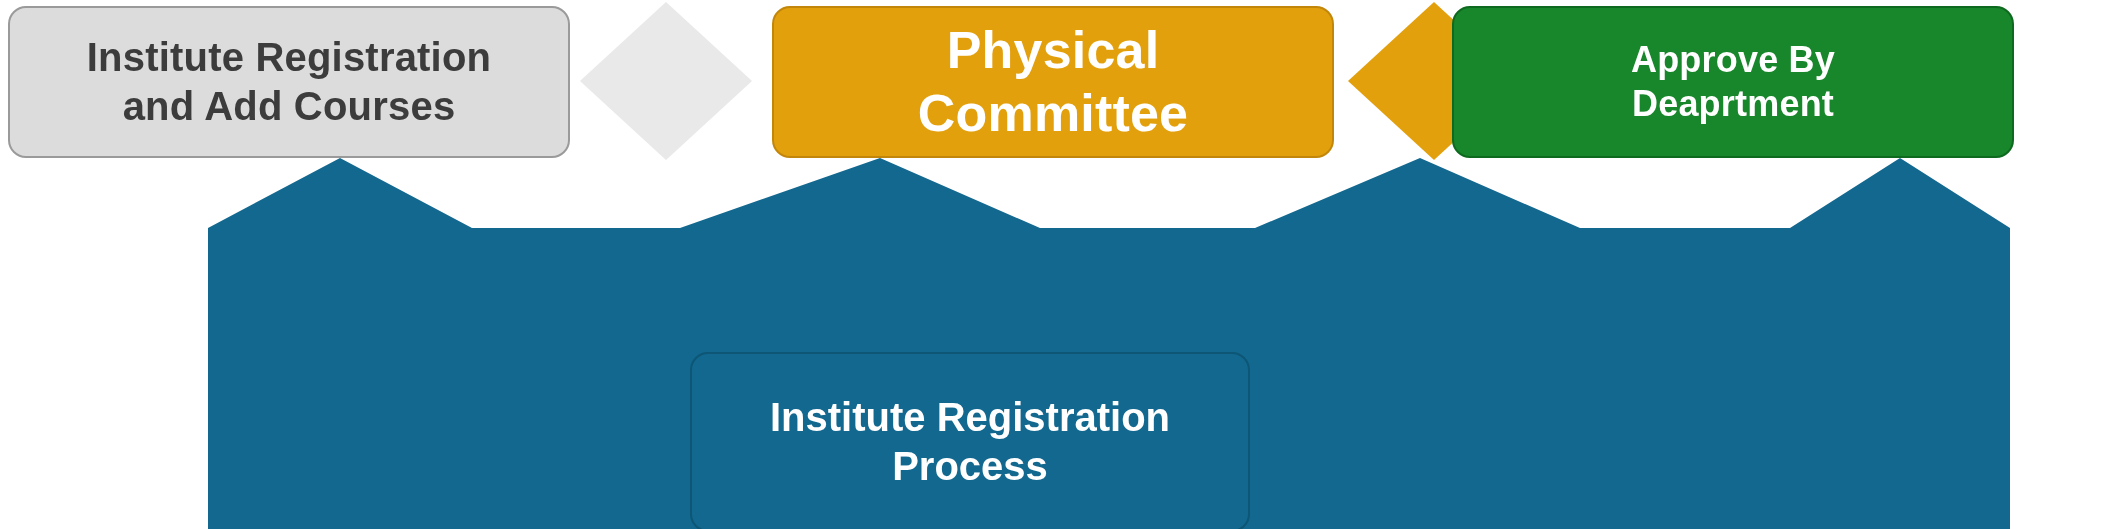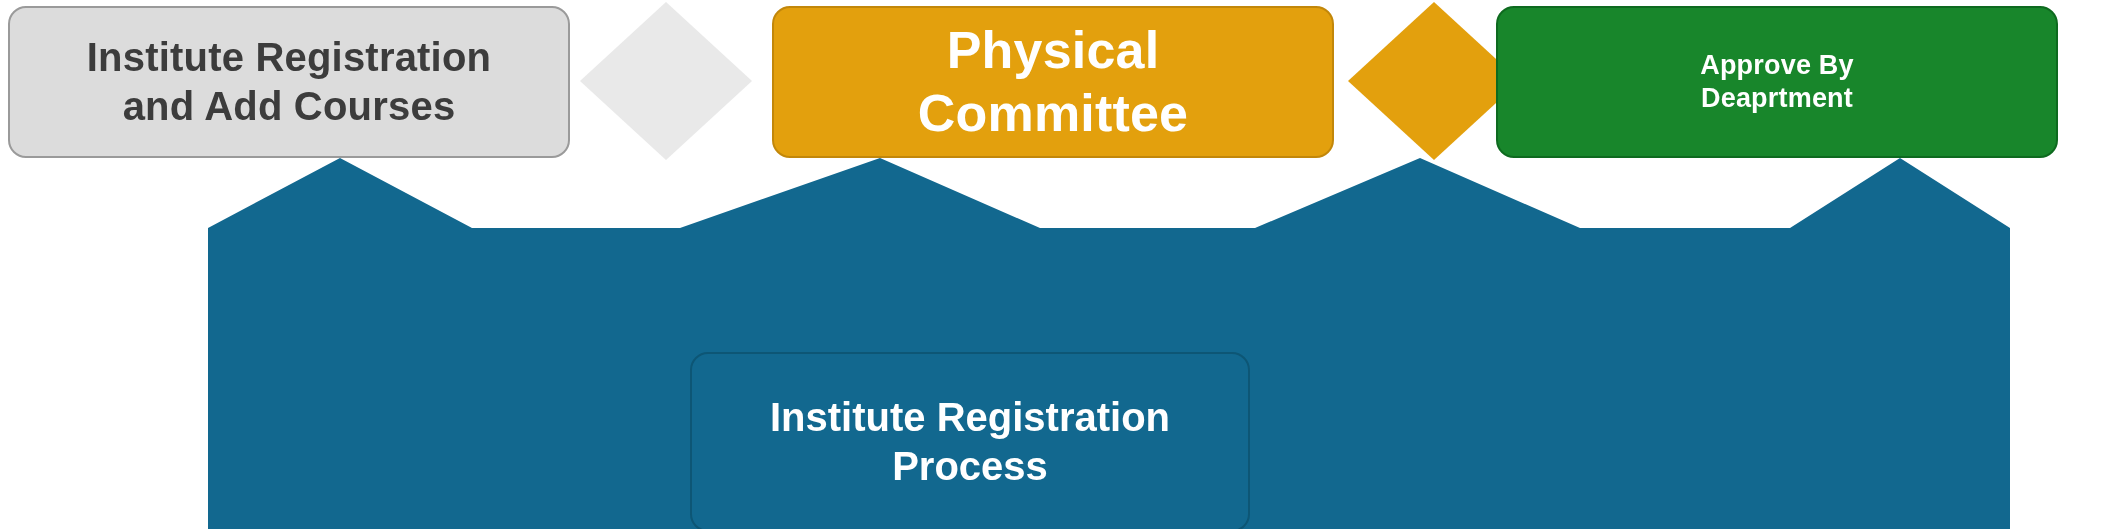--- a/index.html
+++ b/index.html
@@ -50,28 +50,28 @@
     left: 772px;
     top: 6px;
     width: 562px;
     height: 152px;
     background: #e3a00d;
     border: 2px solid #c2870a;
     color: #ffffff;
     font-size: 52px;
   }
   #step-3 {
-    left: 1496px;
+    left: 1452px;
     top: 6px;
     width: 562px;
     height: 152px;
     background: #18862b;
     border: 2px solid #0e6a1f;
     color: #ffffff;
-    font-size: 27px;
+    font-size: 36px;
   }
   
   .connector {
     position: absolute;
     width: 172px;
     height: 158px;
   }
   #connector-1 { left: 580px; top: 2px; }
   #connector-2 { left: 1348px; top: 2px; }
   .connector svg { display: block; width: 100%; height: 100%; }

